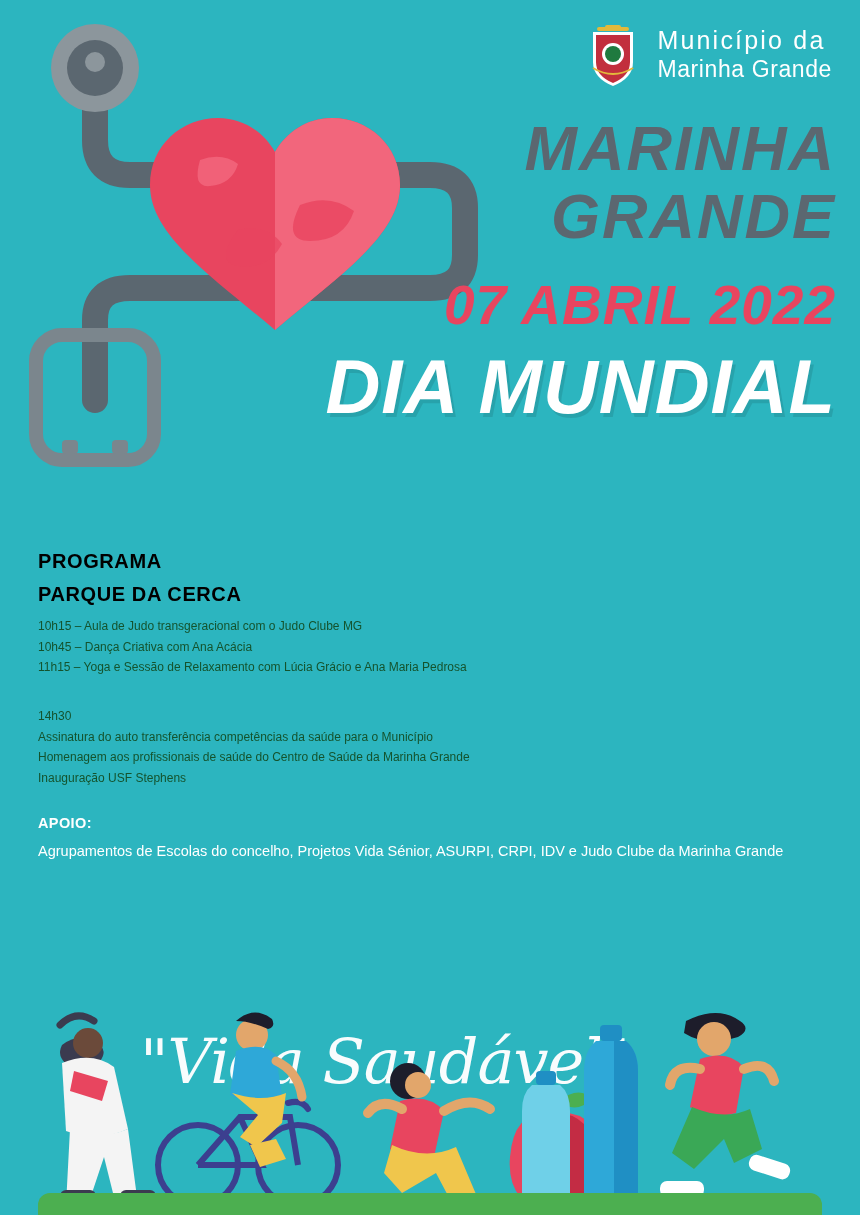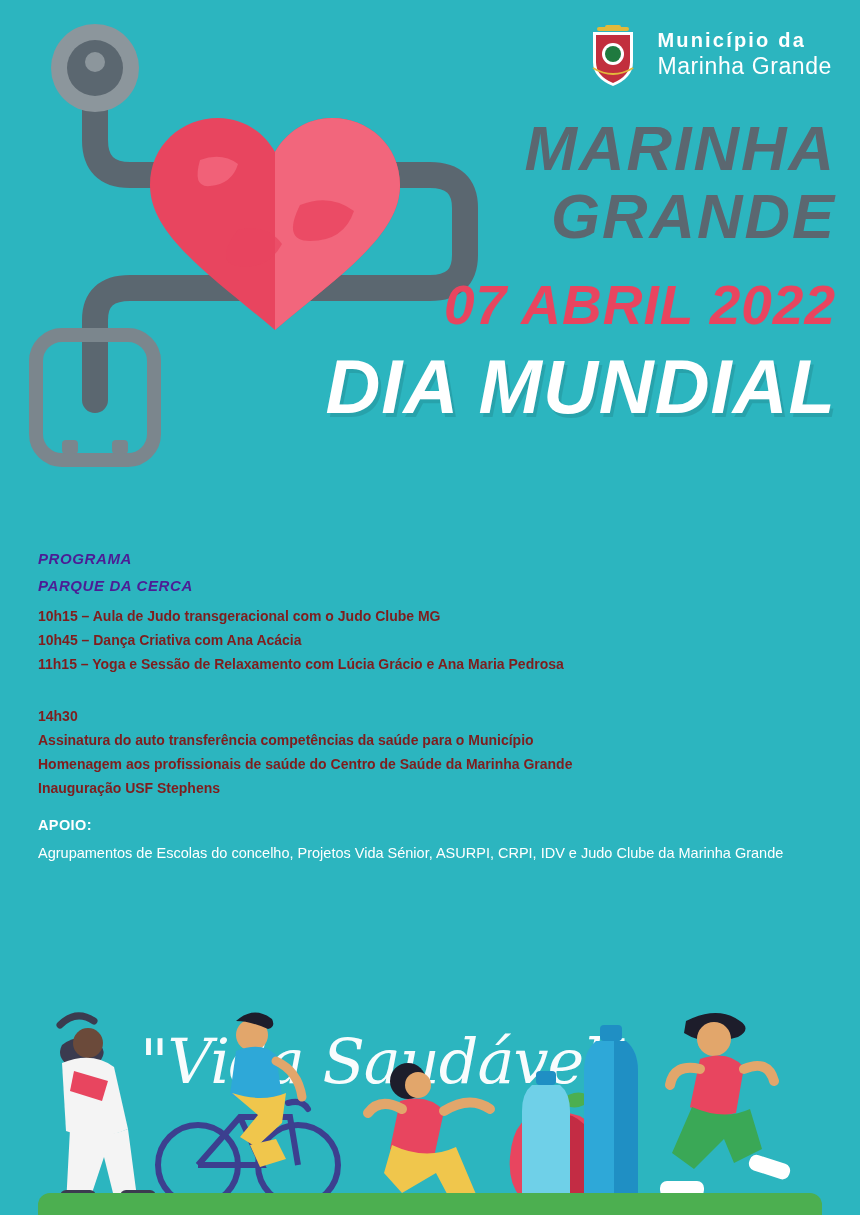--- a/index.html
+++ b/index.html
@@ -27,23 +27,23 @@
     display: flex;
     align-items: center;
     gap: 14px;
   }
   .muni-crest { width: 60px; height: 72px; }
   .muni-text {
     color: #ffffff;
     line-height: 1.22;
   }
   .muni-line1 {
-    font-size: 20px;
+    font-size: 25px;
     letter-spacing: 2.2px;
-    font-weight: 700;
+    font-weight: 400;
   }
   .muni-line2 {
     font-size: 23px;
     letter-spacing: 0.6px;
     font-weight: 400;
   }
 
   
   .art {
     position: absolute;
@@ -95,42 +95,42 @@
 
   
   .programme {
     position: absolute;
     left: 38px;
     top: 550px;
     width: 790px;
     color: #ffffff;
   }
   .sec-title {
-    color: #4c1d95;
-    font-size: 15px;
+    color: #000000;
+    font-size: 20px;
     font-weight: 800;
-    font-style: italic;
     letter-spacing: 0.6px;
     margin-bottom: 10px;
   }
   .sec-title.second { margin-top: 0; }
   .line {
-    font-size: 14px;
-    font-weight: 700;
+    font-size: 12px;
+    font-weight: 400;
     line-height: 1.72;
-    color: #7f1d1d;
+    color: #14532d;
   }
   .gap-lg { height: 28px; }
   .gap-md { height: 16px; }
 
   .apoio-title {
     color: #ffffff;
     font-size: 14.5px;
     font-weight: 700;
     letter-spacing: 0.4px;
+    margin-top: 11px;
   }
   .apoio-text {
     color: #ffffff;
     font-size: 14.5px;
     font-weight: 500;
     margin-top: 12px;
   }
 
   
   .slogan {

